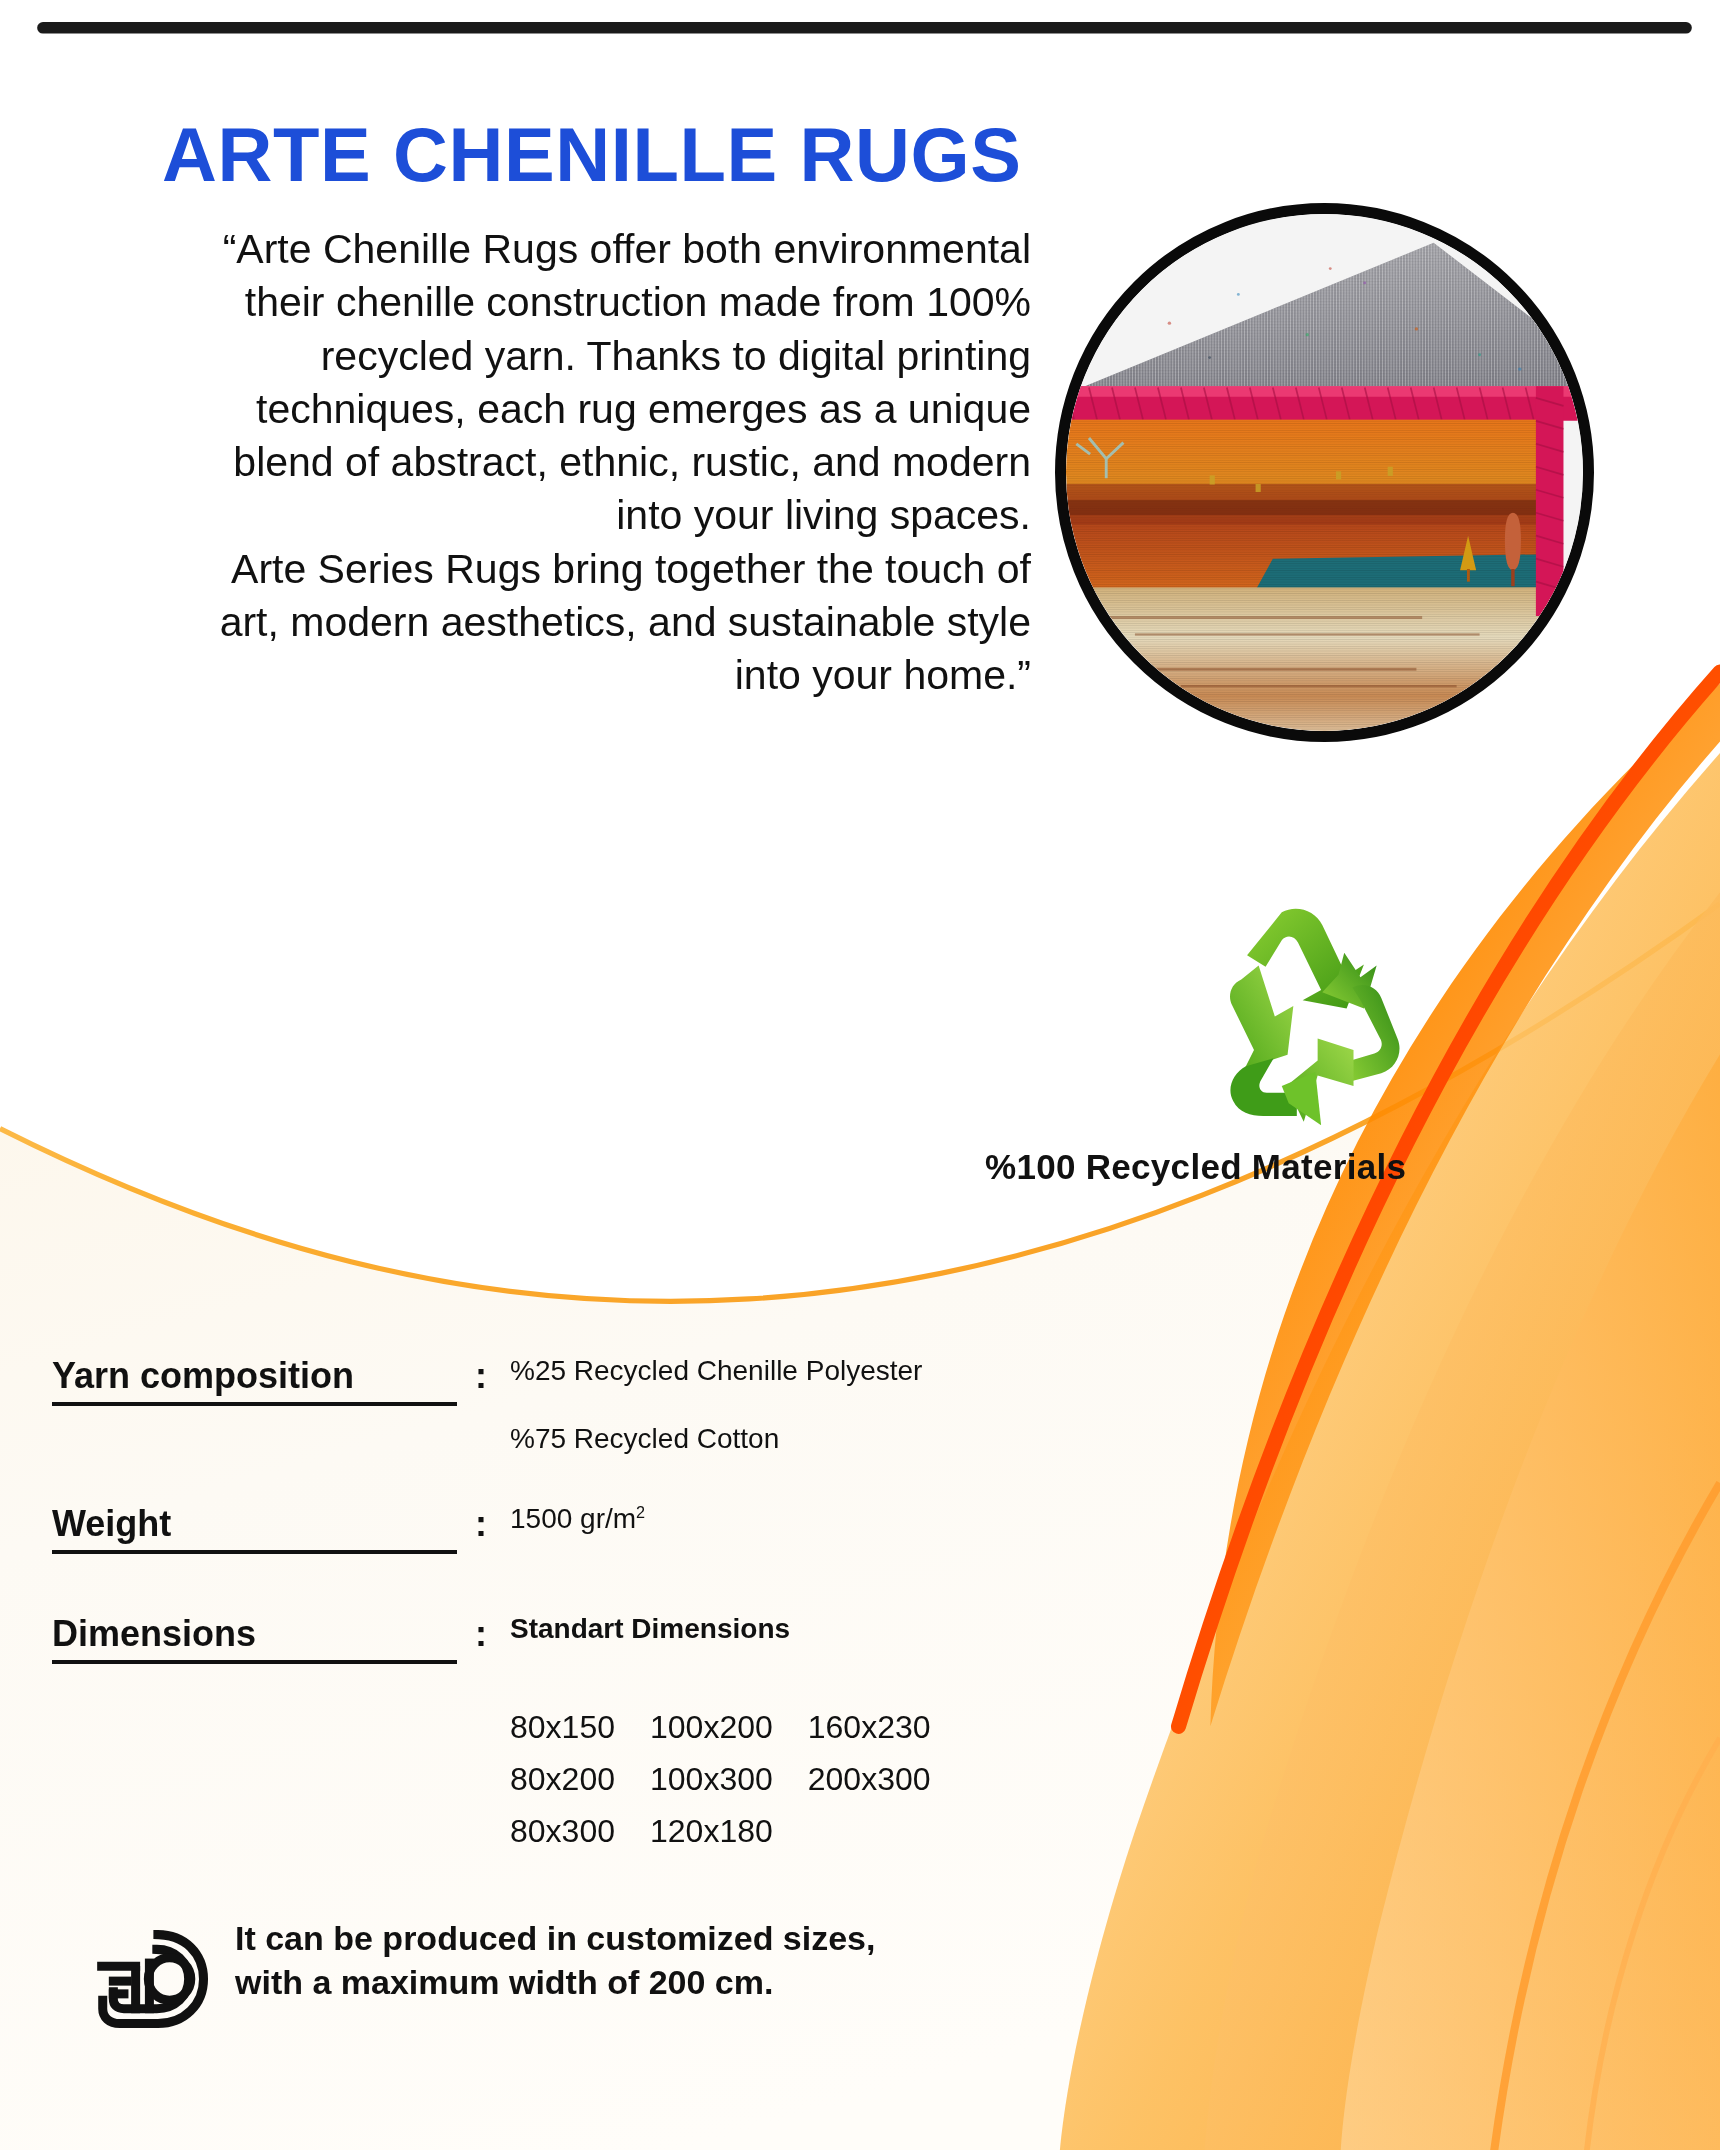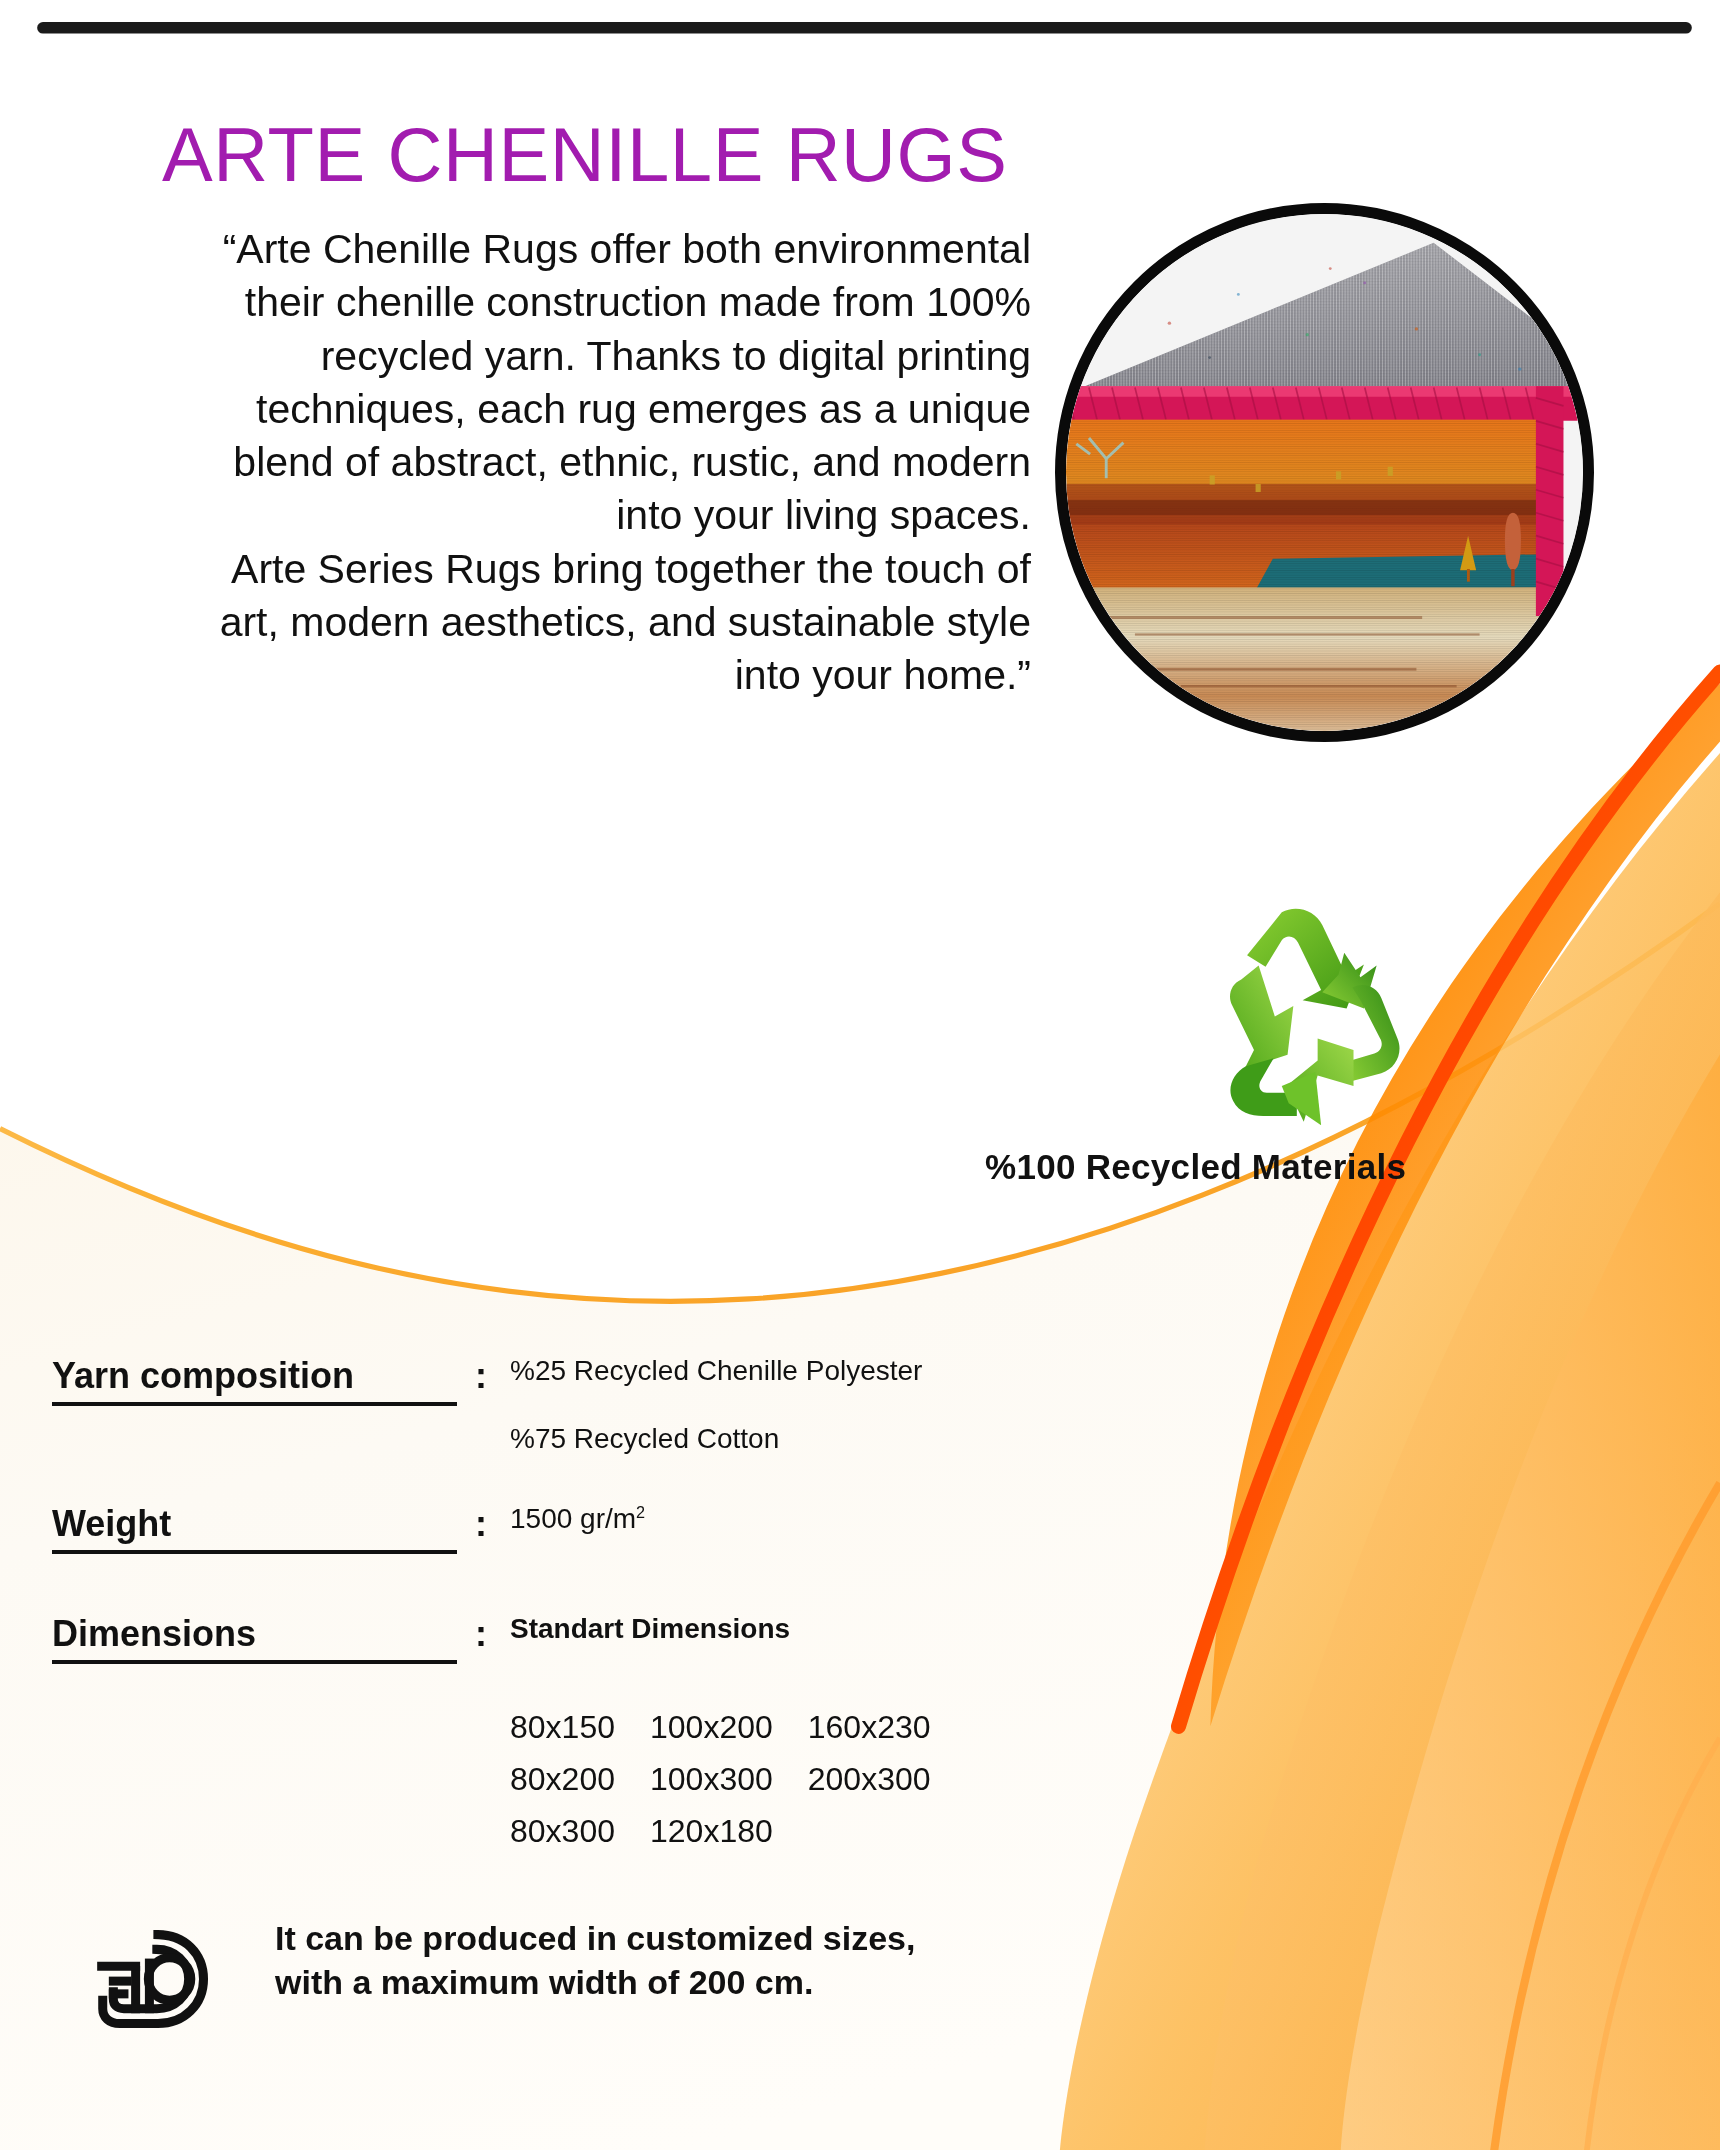--- a/index.html
+++ b/index.html
@@ -9,21 +9,21 @@
   
   #page{position:absolute;inset:0;background:#ffffff;overflow:hidden;}
 
   .wave-layer{position:absolute;inset:0;width:1720px;height:2151px;}
 
   
   .frame{position:absolute;left:36px;top:22px;width:1657px;height:2137px;}
 
   
   .title{position:absolute;left:162px;top:111px;
-         font-size:76px;font-weight:400;color:#a21caf;
+         font-size:76px;font-weight:700;color:#1d4ed8;
          letter-spacing:0.6px;white-space:nowrap;
          font-family:"Liberation Sans",sans-serif;}
 
   
   .quote{position:absolute;left:46px;top:223px;width:985px;
          text-align:right;font-size:41px;line-height:1.30;
          color:#111;font-family:"Liberation Sans",sans-serif;}
   .quote div{white-space:nowrap;}
 
   
@@ -54,21 +54,21 @@
   .dim-grid{position:absolute;left:510px;top:1709px;}
   .dim-grid table{border-collapse:collapse;}
   .dim-grid td{font-size:32px;color:#111;padding:0 35px 15px 0;white-space:nowrap;
                font-family:"Liberation Sans",sans-serif;margin-top:8px;}
 
   
   .note{position:absolute;left:90px;top:1917px;width:1158px;}
   .note-icon{position:absolute;left:0;top:7px;width:122px;height:110px;}
   .note-text{position:absolute;left:145px;top:0;font-size:34px;font-weight:700;
              line-height:1.28;color:#111;}
-  .note-text div{white-space:nowrap;margin-left:40px;}
+  .note-text div{white-space:nowrap;}
 </style>
 </head>
 <body>
 
 <div id="page">
 
   <svg class="wave-layer" viewBox="0 0 2970 3713" preserveAspectRatio="none">
     <defs>
       <linearGradient id="creamGrad" x1="0" y1="0" x2="0.4" y2="1">
         <stop offset="0%" stop-color="#fdf6e9"></stop>

